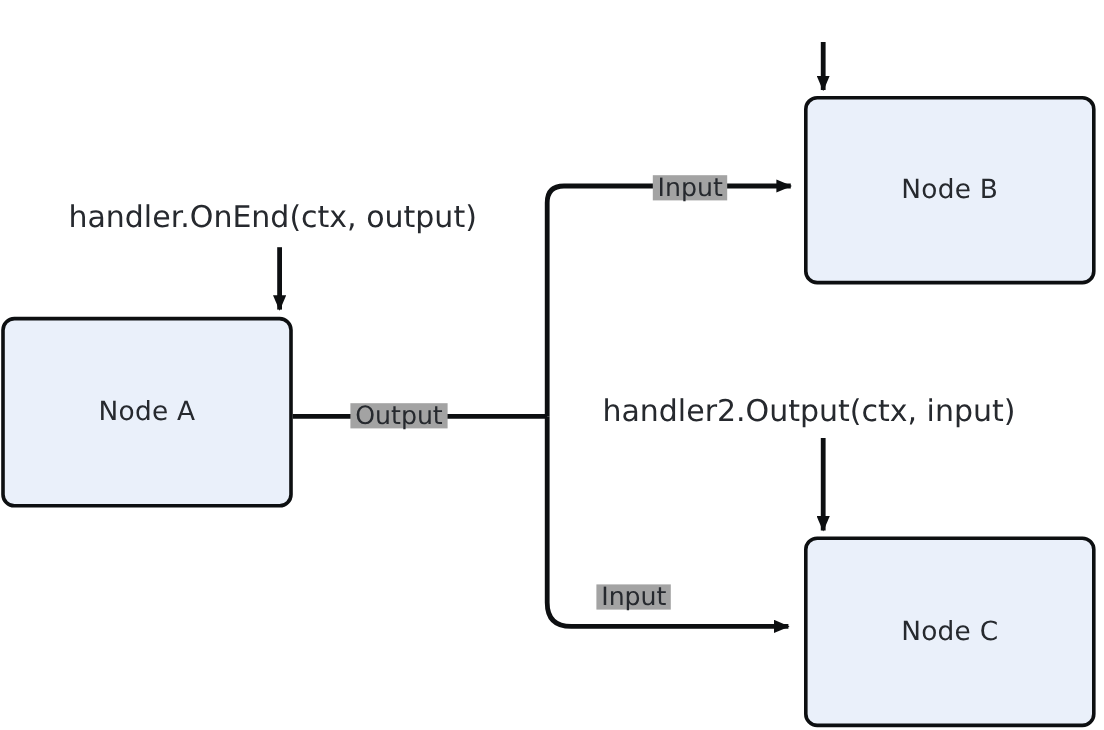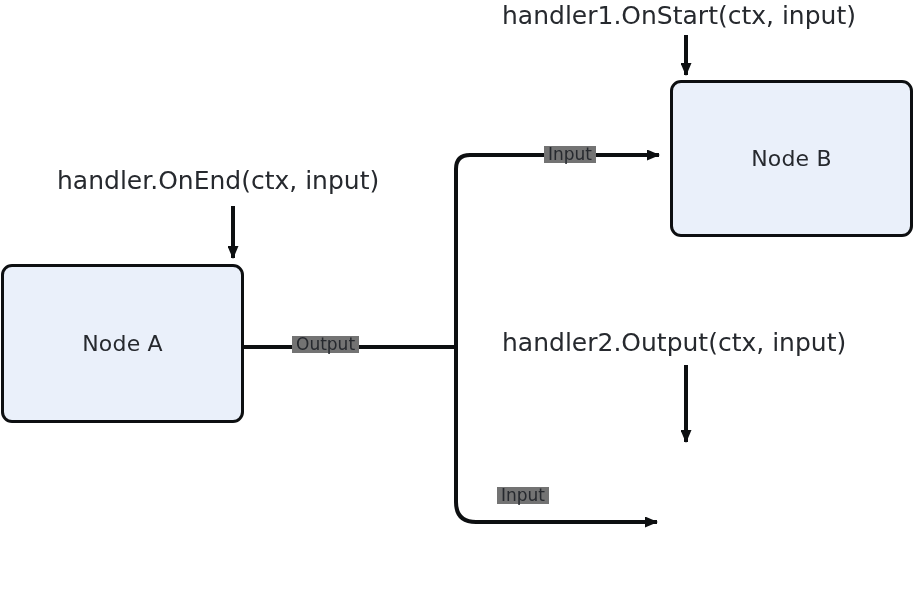--- a/index.html
+++ b/index.html
@@ -34,25 +34,25 @@
   }
   .node-label {
     font-size: 22px;
     color: #26292e;
     letter-spacing: 0.2px;
     line-height: 1;
     user-select: none;
   }
   .edge-label {
     position: absolute;
-    font-size: 17px;
+    font-size: 21px;
     color: #26292e;
     line-height: 1;
     white-space: nowrap;
-    background: #737373;
+    background: #a3a3a3;
     padding: 0 4px;
     user-select: none;
   }
   .handler-label {
     position: absolute;
     font-size: 25px;
     color: #26292e;
     line-height: 1;
     white-space: nowrap;
     user-select: none;
@@ -98,26 +98,28 @@
   </svg>
 
   <div class="node" id="node-b">
     <span class="node-label">Node B</span>
   </div>
 
   <div class="node" id="node-a">
     <span class="node-label">Node A</span>
   </div>
 
+  <div class="node" id="node-c">
+    <span class="node-label">Node C</span>
+  </div>
 
   <div class="edge-label" id="label-output">Output</div>
 
   <div class="edge-label" id="label-input-b">Input</div>
 
   <div class="edge-label" id="label-input-c">Input</div>
 
-  <div class="handler-label" id="handler-a">handler.OnEnd(ctx, input)</div>
+  <div class="handler-label" id="handler-a">handler.OnEnd(ctx, output)</div>
 
-  <div class="handler-label" id="handler-b">handler1.OnStart(ctx, input)</div>
 
   <div class="handler-label" id="handler-c">handler2.Output(ctx, input)</div>
 
 </div>
 
 </body></html>

